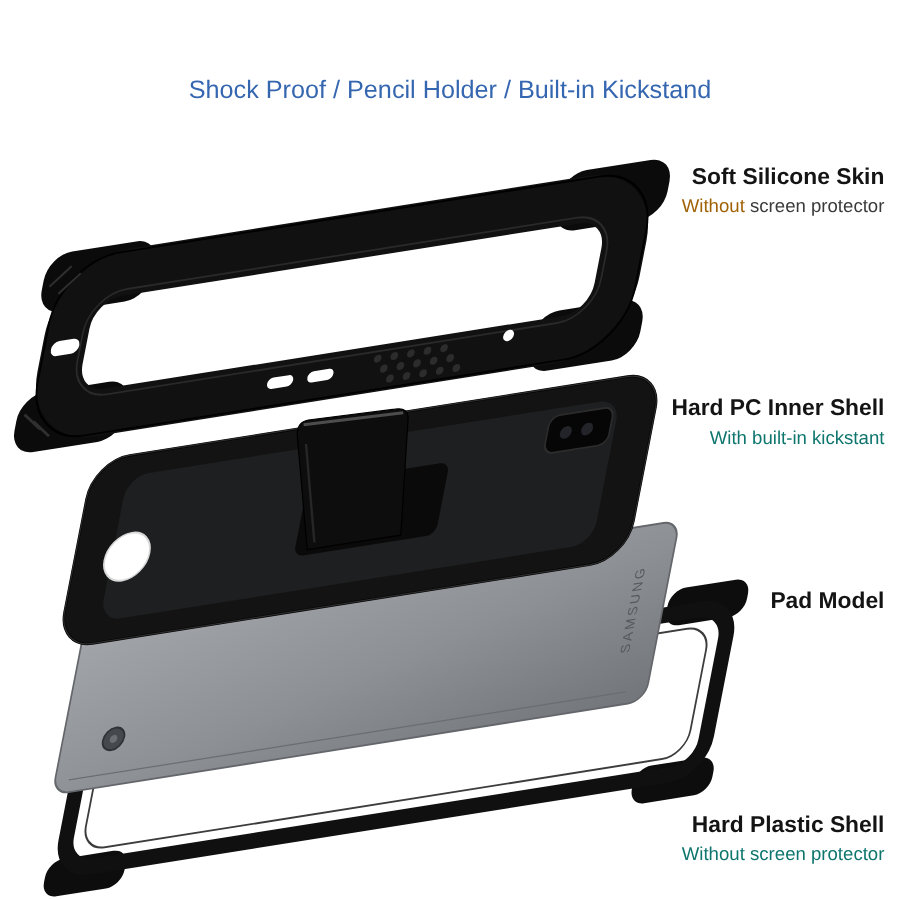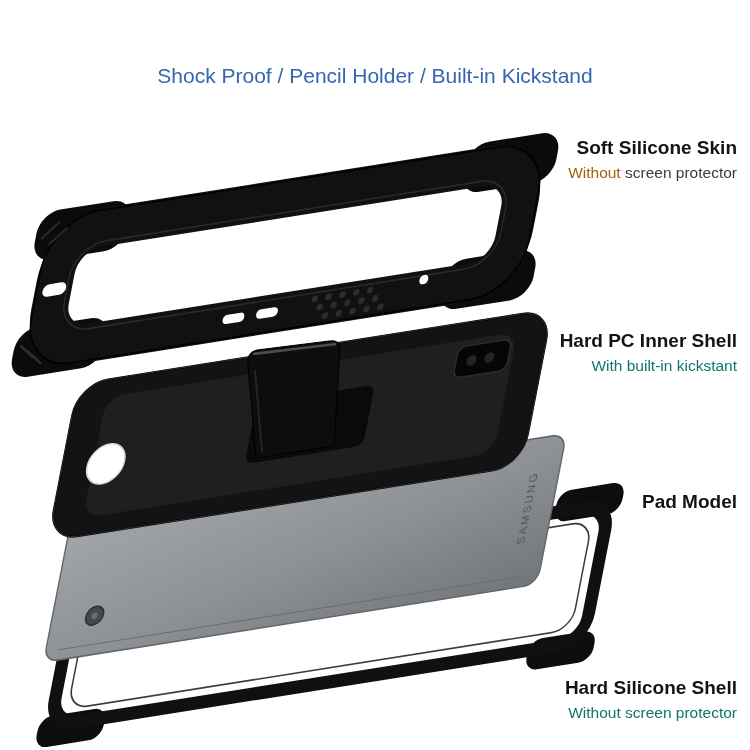--- a/index.html
+++ b/index.html
@@ -112,17 +112,17 @@
   <div class="callout" id="co-inner-shell">
     <div class="c-title">Hard PC Inner Shell</div>
     <div class="c-desc blue">With built-in kickstant</div>
   </div>
 
   <div class="callout" id="co-pad">
     <div class="c-title">Pad Model</div>
   </div>
 
   <div class="callout" id="co-plastic">
-    <div class="c-title">Hard Silicone Shell</div>
+    <div class="c-title">Hard Plastic Shell</div>
     <div class="c-desc blue">Without screen protector</div>
   </div>
 
 </div>
 
 </body></html>

